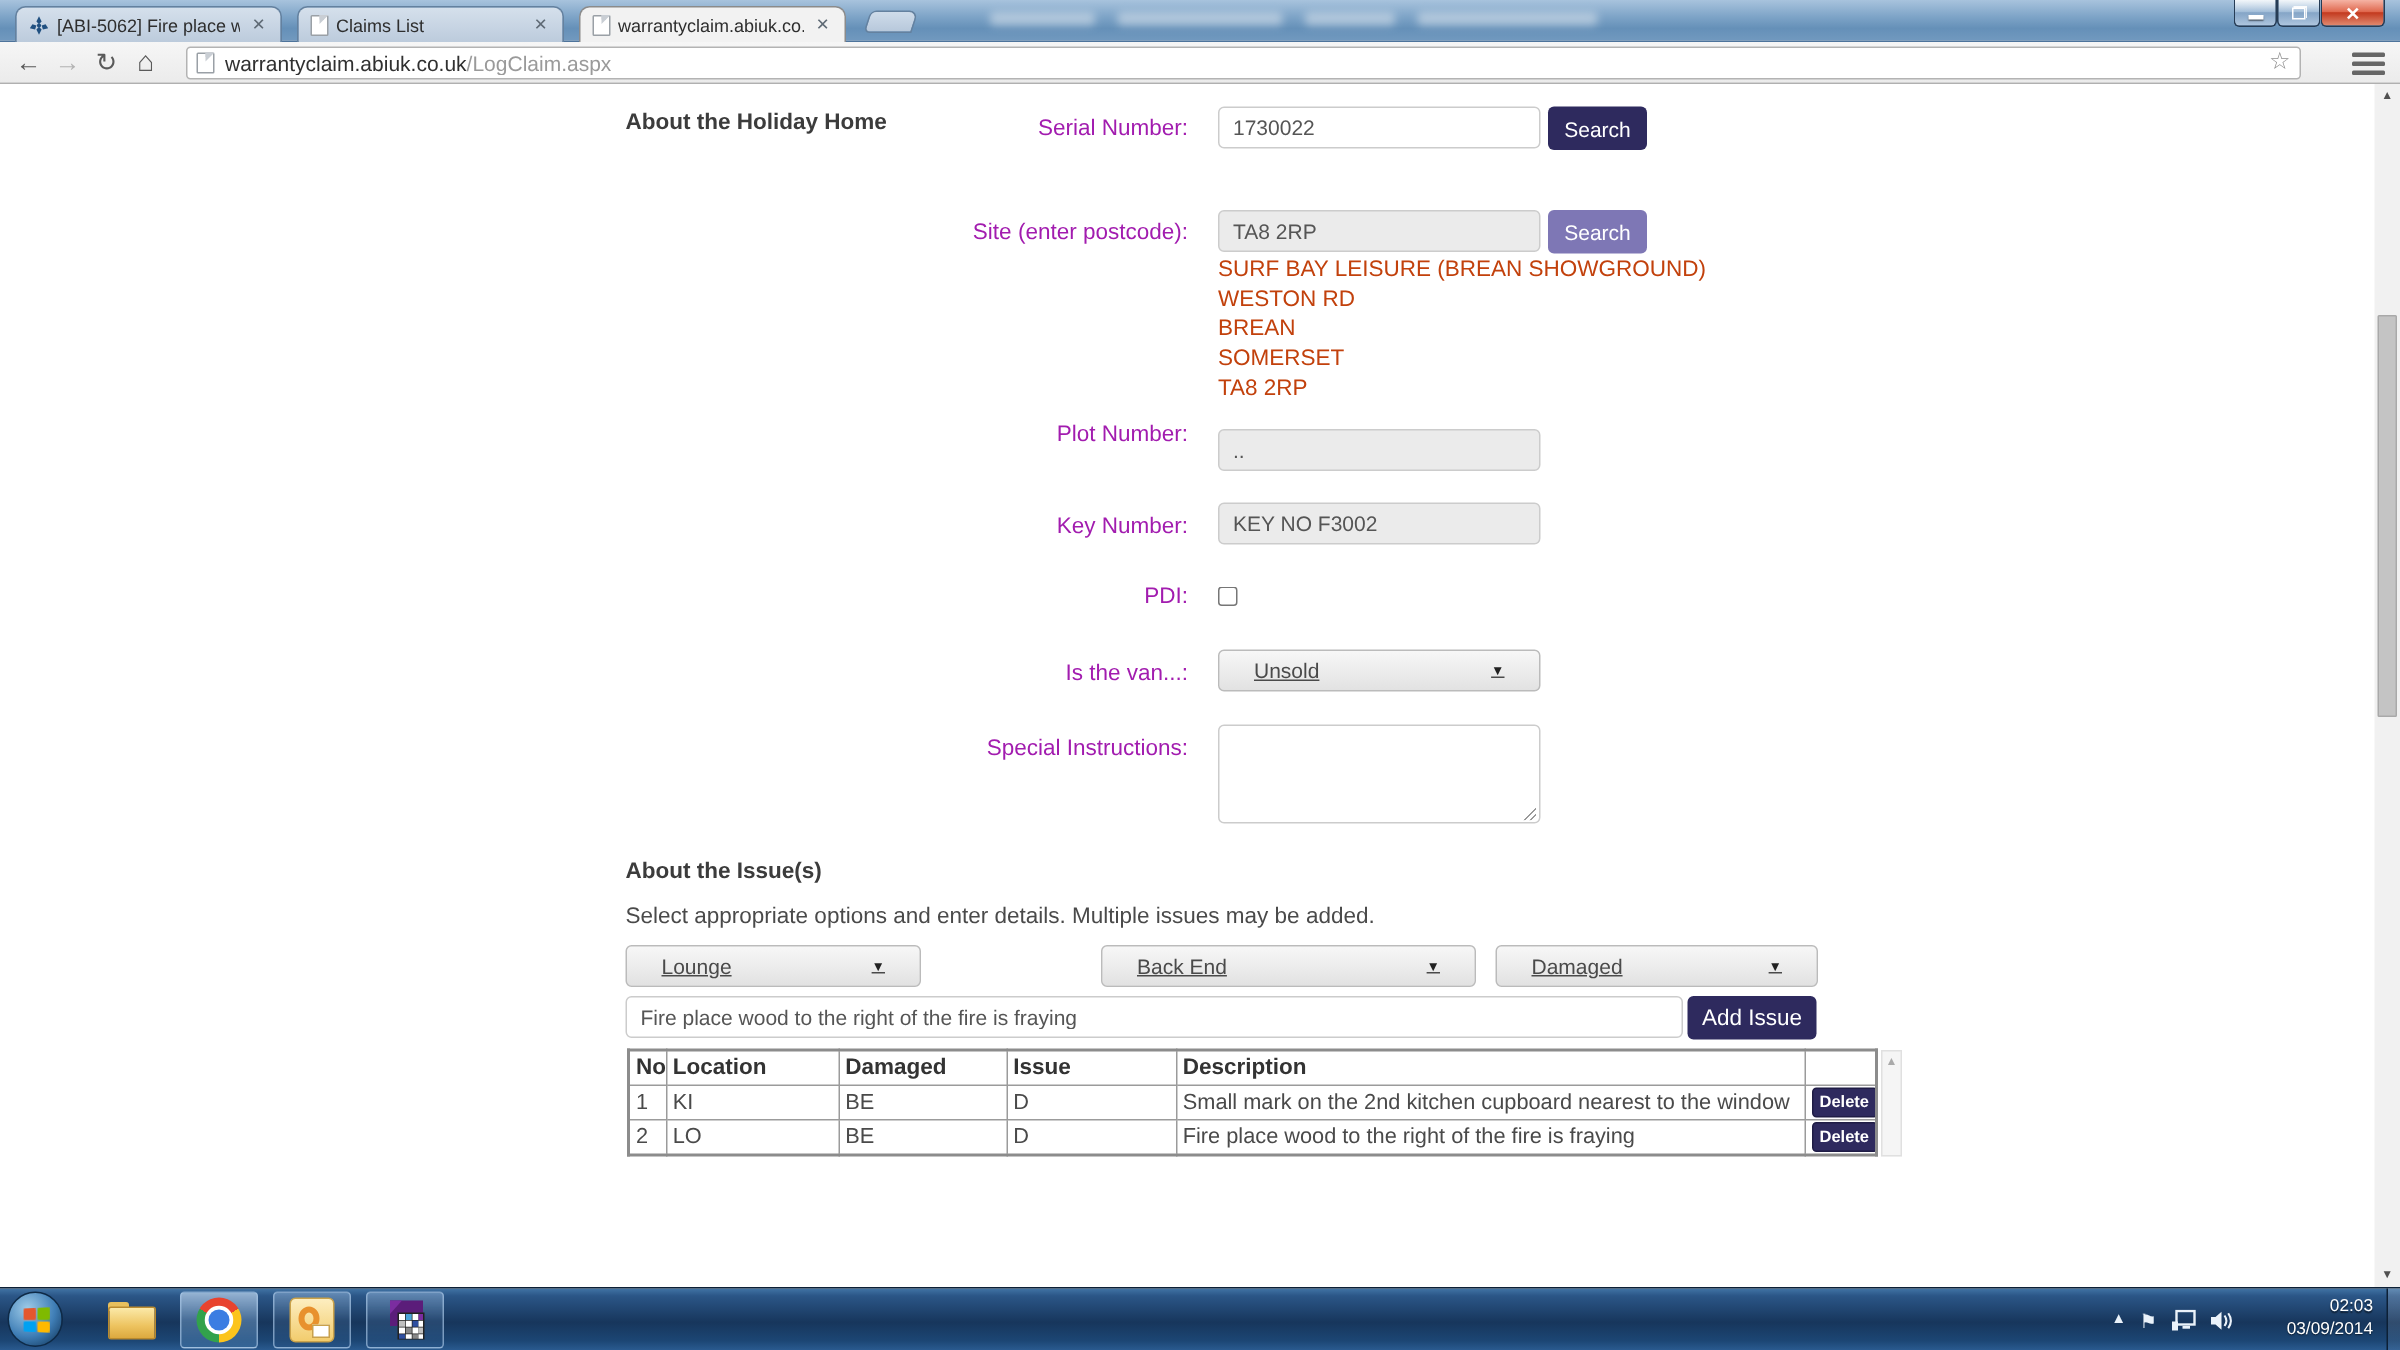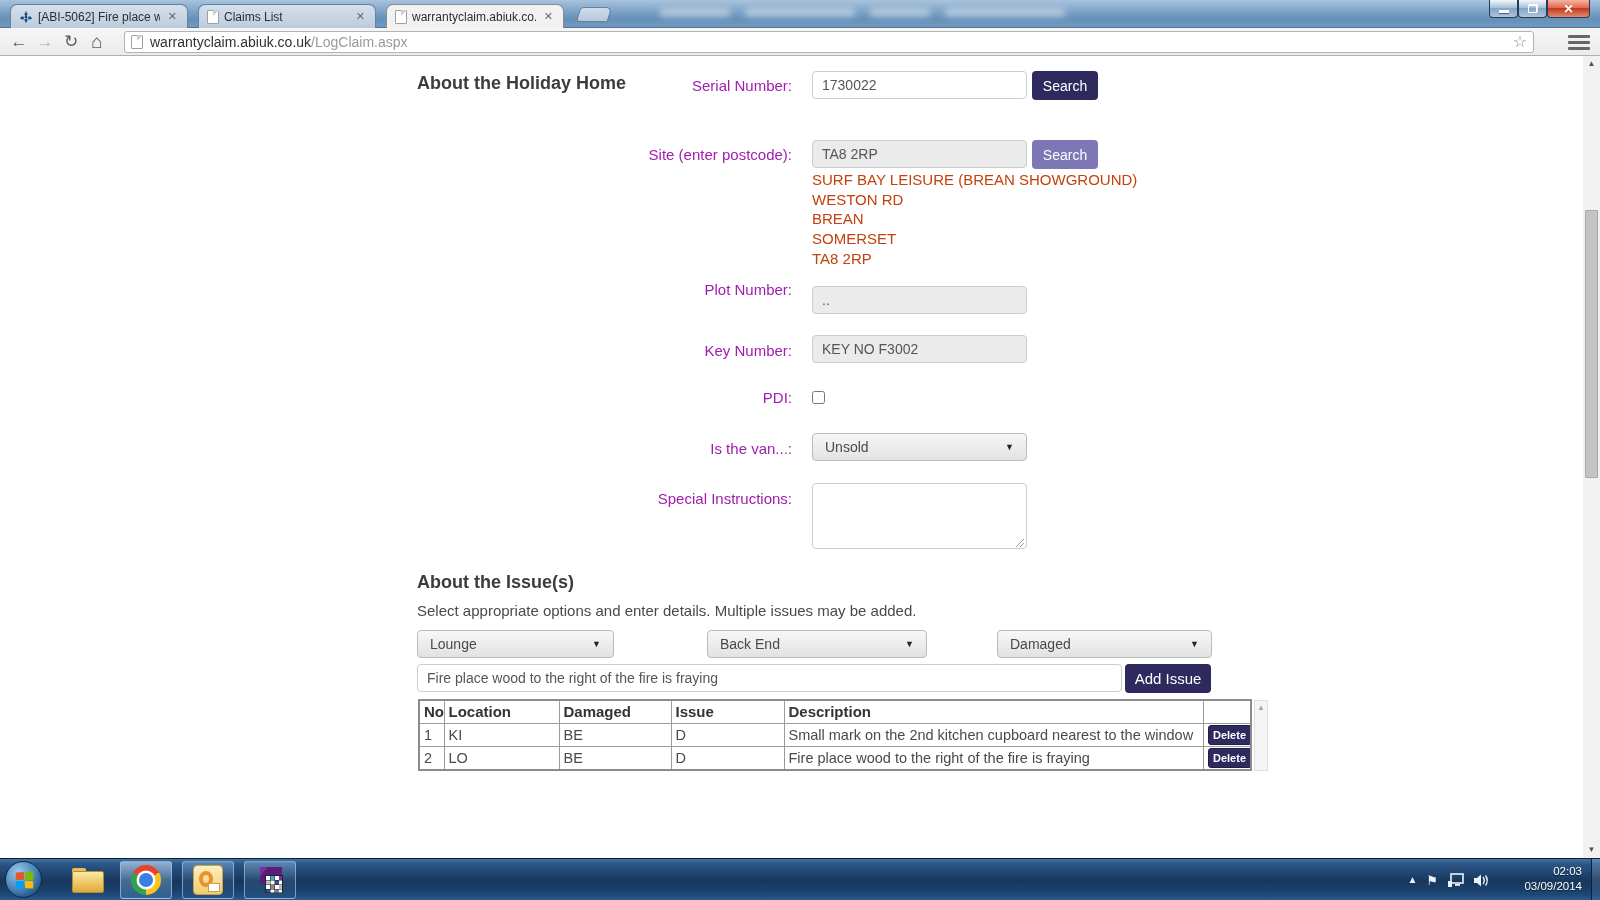--- a/index.html
+++ b/index.html
@@ -40,33 +40,33 @@
   .addr-text { font-size:14px; color:#303030; margin-left:7px; flex:1; white-space:nowrap; overflow:hidden; }
   .addr-text .path { color:#9a9a9a; }
   .star-icon { font-size:16px; color:#8f8f8f; line-height:1; }
   .menu-btn { position:absolute; right:10px; top:7px; width:22px; height:15px; display:flex; flex-direction:column; justify-content:space-between; }
   .menu-btn div { height:3px; background:#666; border-radius:1px; }
 
   
   .page { position:absolute; top:56px; left:0; width:1583px; height:802px; background:#fff; overflow:hidden;
     color:#4a4a4a; }
   .abs { position:absolute; }
-  .sec-title { font-size:18px; font-weight:bold; color:#3c3c3c; }
+  .sec-title { font-size:15px; font-weight:bold; color:#3c3c3c; }
   .f-label { width:380px; left:412px; text-align:right; font-size:15px; color:#a21caf; }
   .f-input { left:812px; width:215px; height:28px; border:1px solid #ccc; border-radius:4px;
     font-family:"Liberation Sans",sans-serif; font-size:14px; color:#555; padding:0 9px; background:#fff; }
   .f-input.gray { background:#ebebeb; }
   .btn { border:none; border-radius:4px; color:#fff; font-family:"Liberation Sans",sans-serif;
     font-size:14px; text-align:center; cursor:pointer; }
   .btn-navy { background:#2e2a5e; }
   .btn-purple { background:#7e77b5; }
   .addr-lines div { font-size:15px; color:#c2410c; line-height:19.7px; }
   .fake-select { height:28px; border:1px solid #bbb; border-radius:4px;
     background:linear-gradient(#f7f7f7,#e2e2e2); font-size:14px; color:#4a4a4a;
-    display:flex; align-items:center; padding:0 12px; position:absolute; }
+    display:flex; align-items:center; padding:0 23px; position:absolute;text-decoration:underline; }
   .fake-select .caret { margin-left:auto; font-size:9px; color:#222; }
   .special-ta { left:812px; width:215px; height:66px; border:1px solid #ccc; border-radius:4px;
     resize:none; font-family:"Liberation Sans",sans-serif; font-size:14px; padding:4px 8px; color:#555; }
   .ta-grip { position:absolute; left:1014px; top:481px; width:10px; height:10px;
     background:repeating-linear-gradient(135deg, transparent 0 2px, #999 2px 3px); clip-path:polygon(100% 0,100% 100%,0 100%); }
   .desc-input { left:417px; width:705px; height:28px; }
   .checkbox { left:812px; width:13px; height:13px; }
 
   
   .issues-table { border-collapse:collapse; border:2px solid #8c8c8c; table-layout:fixed; width:832px; }
@@ -217,21 +217,21 @@
     <textarea class="abs special-ta" style="top: 427px;"></textarea>
     <div class="ta-grip"></div>
 
     <div class="abs sec-title" style="left:417px; top:516px;">About the Issue(s)</div>
     <div class="abs" style="left:417px; top:546px; font-size:15px; color:#4a4a4a;">Select appropriate options and enter details. Multiple issues may be added.</div>
 
     <div class="fake-select" style="left:417px; top:574px; width:197px;">
       <span>Lounge</span>
       <span class="caret">▼</span>
     </div>
-    <div class="fake-select" style="left:707px; top:574px; width:220px;">
+    <div class="fake-select" style="left:734px; top:574px; width:250px;">
       <span>Back End</span>
       <span class="caret">▼</span>
     </div>
     <div class="fake-select" style="left:997px; top:574px; width:215px;">
       <span>Damaged</span>
       <span class="caret">▼</span>
     </div>
 
     <input class="abs f-input desc-input" style="top: 608px;" value="Fire place wood to the right of the fire is fraying">
     <button class="abs btn btn-navy" style="left:1125px; top:608px; width:86px; height:29px; font-size:15px;">Add Issue</button>

